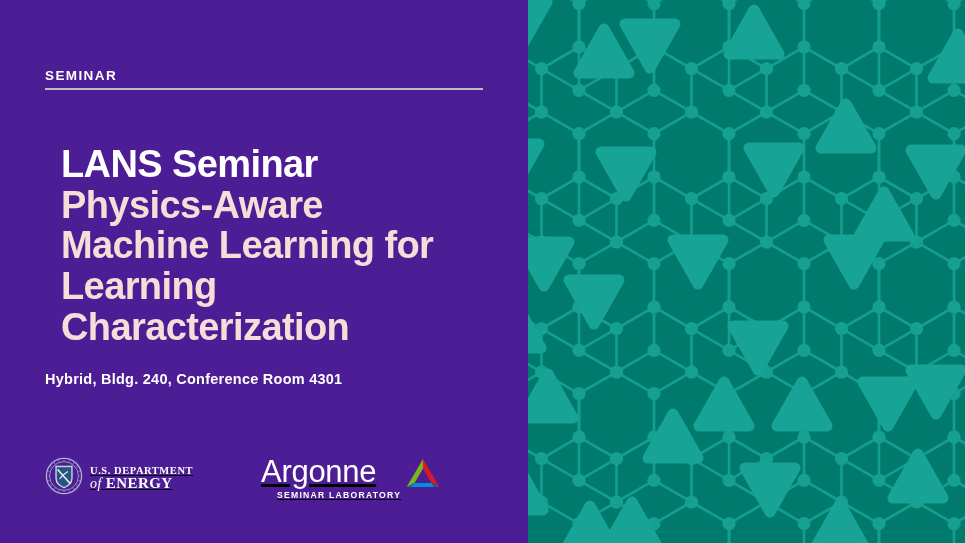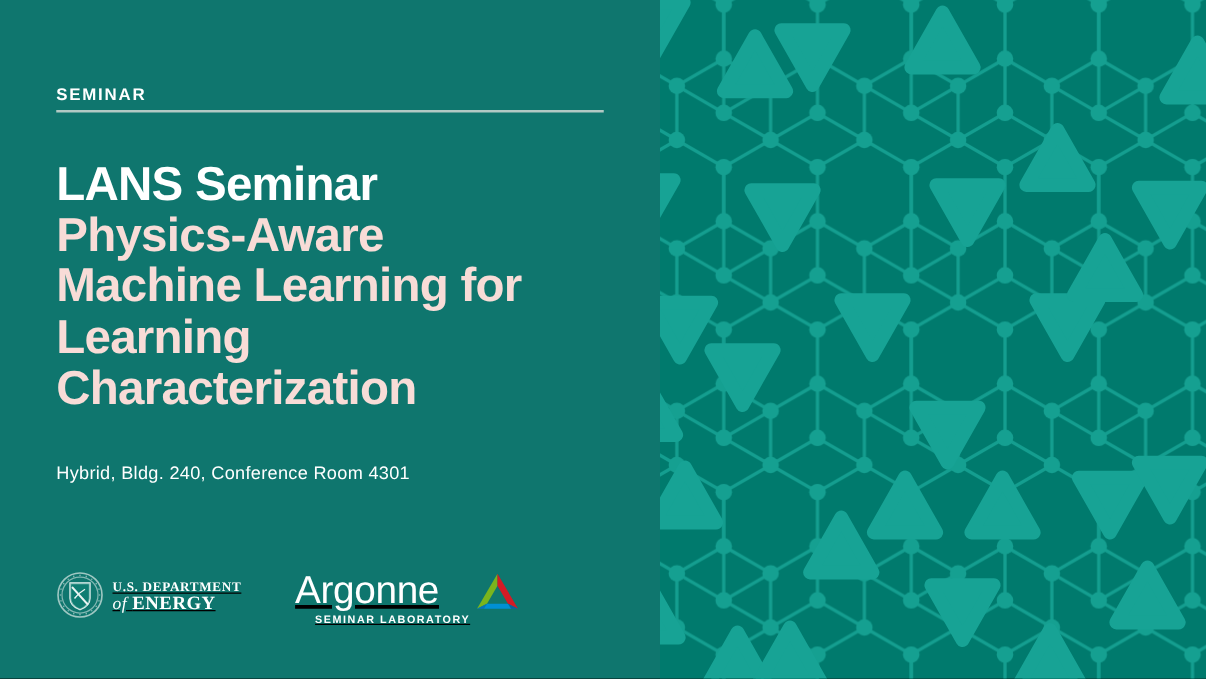--- a/index.html
+++ b/index.html
@@ -5,21 +5,21 @@
   html, body {
     margin: 0;
     padding: 0;
     background: #000;
   }
   #banner {
     position: relative;
     width: 965px;
     height: 543px;
     overflow: hidden;
-    background: #0f766e;
+    background: #4c1d95;
     font-family: "Liberation Sans", sans-serif;
   }
 
   
   #pattern-panel {
     position: absolute;
     left: 528px;
     top: 0;
     width: 437px;
     height: 543px;
@@ -53,36 +53,36 @@
     height: 2px;
     background: #cfd8d4;
     opacity: .85;
   }
 
   #title {
     position: absolute;
     top: 128px;
     left: 0;
     width: 440px;
-    margin: 0;
+    margin: 16px;
     font-size: 38px;
     line-height: 1.07;
     font-weight: bold;
     letter-spacing: -0.6px;
   }
   #title .line-main { color: #ffffff; display: block; }
   #title .line-sub  { color: #F8DCD7; display: block; }
 
   #meta {
     position: absolute;
     top: 368px;
     left: 0;
     width: 450px;
     font-size: 14.5px;
-    font-weight: normal;
+    font-weight: bold;
     line-height: 1.55;
     letter-spacing: .25px;
     color: #ffffff;
   }
   #meta span { display: block; }
 
   
   #logos {
     position: absolute;
     top: 456px;
@@ -109,21 +109,21 @@
     font-size: 15px;
     font-weight: bold;
     letter-spacing: .4px;
   }
   #doe-wordmark .doe-l2 i {
     font-weight: normal;
     font-size: 14px;
   }
 
   #argonne-logo {
-    margin-left: 43px;
+    margin-left: 68px;
     display: flex;
     align-items: flex-start;
   }
   #argonne-text { position: relative; }
   #argonne-name {
     display: block;
     color: #ffffff;
     font-size: 31px;
     letter-spacing: -0.3px;
     line-height: 1;

